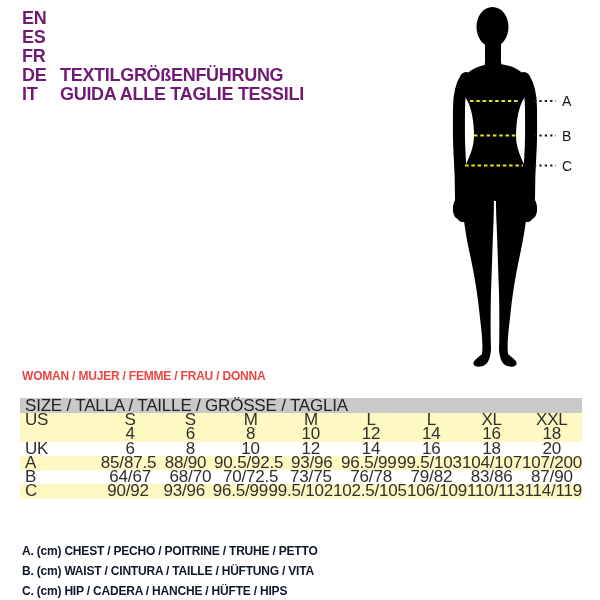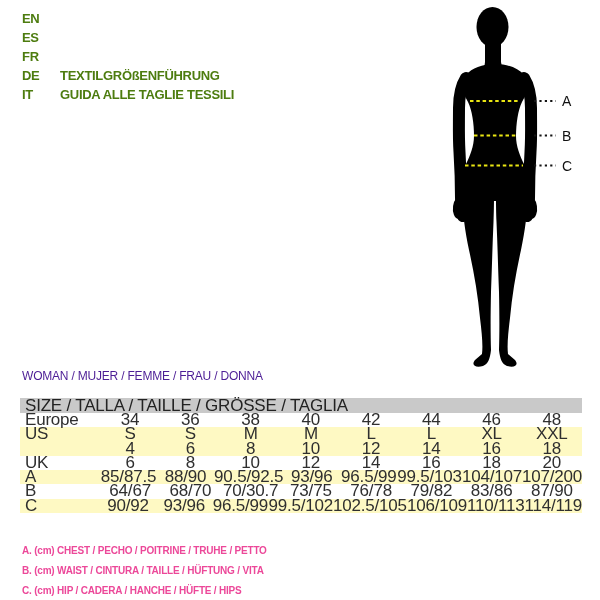--- a/index.html
+++ b/index.html
@@ -5,43 +5,43 @@
   html,body{margin:0;padding:0;}
   body{
     width:600px;height:600px;position:relative;overflow:hidden;
     background:#ffffff;
     font-family:"Liberation Sans", sans-serif;
     color:#1a1a1a;
   }
   
   .lang-list{position:absolute;left:22px;top:9px;}
   .lang-row{display:flex;height:19px;line-height:19px;
-    font-size:13px;font-weight:bold;letter-spacing:-0.3px;color:#4d7c0f;}
+    font-size:18px;font-weight:bold;letter-spacing:-0.3px;color:#701a75;}
   .lang-code{width:38px;}
   
   .figure-svg{position:absolute;left:430px;top:4px;}
   .measure-label{position:absolute;left:562px;width:18px;height:14px;
     font-size:14px;line-height:14px;color:#111;letter-spacing:-0.3px;}
   #mlabel-a{top:94px;} #mlabel-b{top:129px;} #mlabel-c{top:159px;}
   
   .woman-title{position:absolute;left:22px;top:369px;
-    font-size:12px;font-weight:normal;letter-spacing:-0.2px;color:#4c1d95;}
+    font-size:12px;font-weight:bold;letter-spacing:-0.2px;color:#ef4444;}
   
   .size-table{position:absolute;left:20px;top:398px;width:562px;
     font-size:17px;color:#2f2f2f;letter-spacing:-0.2px;}
   .table-header{height:15px;line-height:15px;background:#c9c9c9;
     padding-left:5px;color:#222;}
   .t-row{display:flex;height:14.3px;line-height:14.3px;align-items:center;}
   .t-row.shaded{background:#fef9c3;}
   .t-label{width:75px;padding-left:5px;}
   .t-cell{flex:1;text-align:center;}
   
   .legend{position:absolute;left:22px;top:541px;}
-  .legend-line{height:20px;line-height:20px;font-size:10px;font-weight:bold;
-    letter-spacing:-0.2px;color:#ec4899;}
+  .legend-line{height:20px;line-height:20px;font-size:12px;font-weight:bold;
+    letter-spacing:-0.2px;color:#0f172a;}
 </style>
 </head>
 <body>
 
 <div class="lang-list">
     <div class="lang-row">
       <span class="lang-code">EN</span>
     </div>
     <div class="lang-row">
       <span class="lang-code">ES</span>
@@ -103,31 +103,20 @@
 
 <div class="measure-label" id="mlabel-a">A</div>
 <div class="measure-label" id="mlabel-b">B</div>
 <div class="measure-label" id="mlabel-c">C</div>
 
 <div class="woman-title">WOMAN / MUJER / FEMME / FRAU / DONNA</div>
 
 <div class="size-table">
   <div class="table-header">SIZE / TALLA / TAILLE / GRÖSSE / TAGLIA</div>
   <div id="table-body">
-      <div class="t-row">
-        <div class="t-label">Europe</div>
-        <div class="t-cell">34</div>
-        <div class="t-cell">36</div>
-        <div class="t-cell">38</div>
-        <div class="t-cell">40</div>
-        <div class="t-cell">42</div>
-        <div class="t-cell">44</div>
-        <div class="t-cell">46</div>
-        <div class="t-cell">48</div>
-      </div>
       <div class="t-row shaded">
         <div class="t-label">US</div>
         <div class="t-cell">S</div>
         <div class="t-cell">S</div>
         <div class="t-cell">M</div>
         <div class="t-cell">M</div>
         <div class="t-cell">L</div>
         <div class="t-cell">L</div>
         <div class="t-cell">XL</div>
         <div class="t-cell">XXL</div>
@@ -162,21 +151,21 @@
         <div class="t-cell">93/96</div>
         <div class="t-cell">96.5/99</div>
         <div class="t-cell">99.5/103</div>
         <div class="t-cell">104/107</div>
         <div class="t-cell">107/200</div>
       </div>
       <div class="t-row">
         <div class="t-label">B</div>
         <div class="t-cell">64/67</div>
         <div class="t-cell">68/70</div>
-        <div class="t-cell">70/30.7</div>
+        <div class="t-cell">70/72.5</div>
         <div class="t-cell">73/75</div>
         <div class="t-cell">76/78</div>
         <div class="t-cell">79/82</div>
         <div class="t-cell">83/86</div>
         <div class="t-cell">87/90</div>
       </div>
       <div class="t-row shaded">
         <div class="t-label">C</div>
         <div class="t-cell">90/92</div>
         <div class="t-cell">93/96</div>

